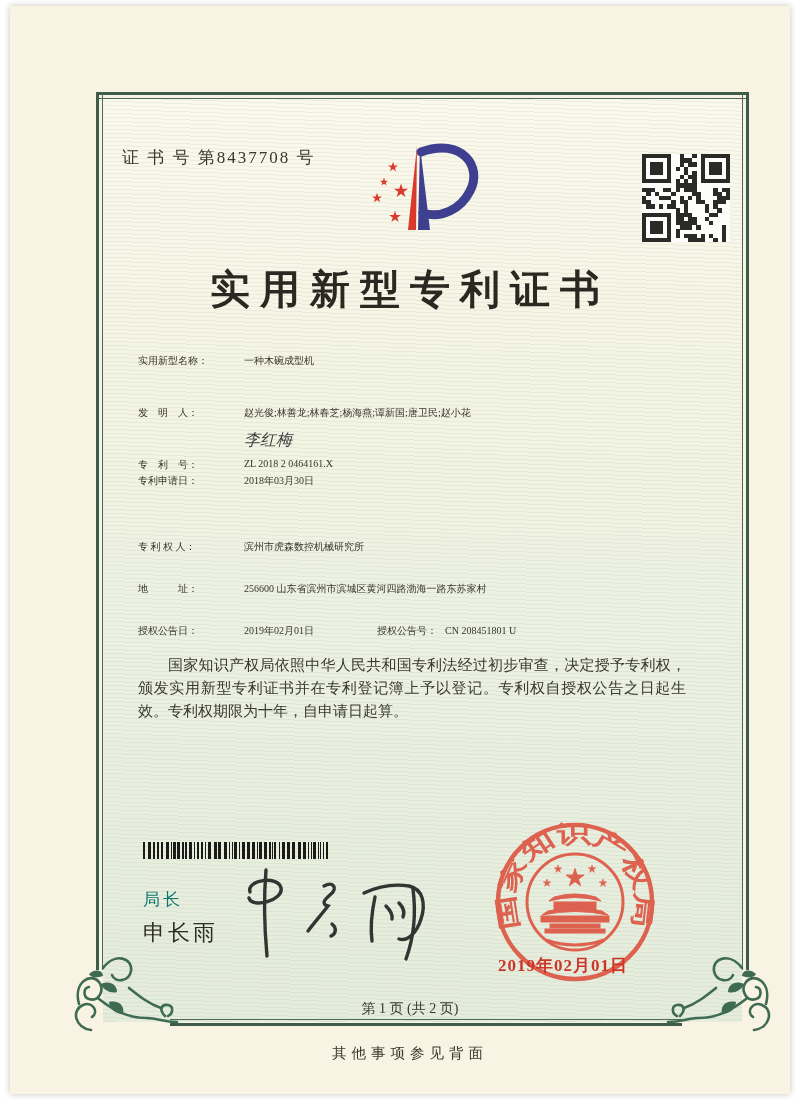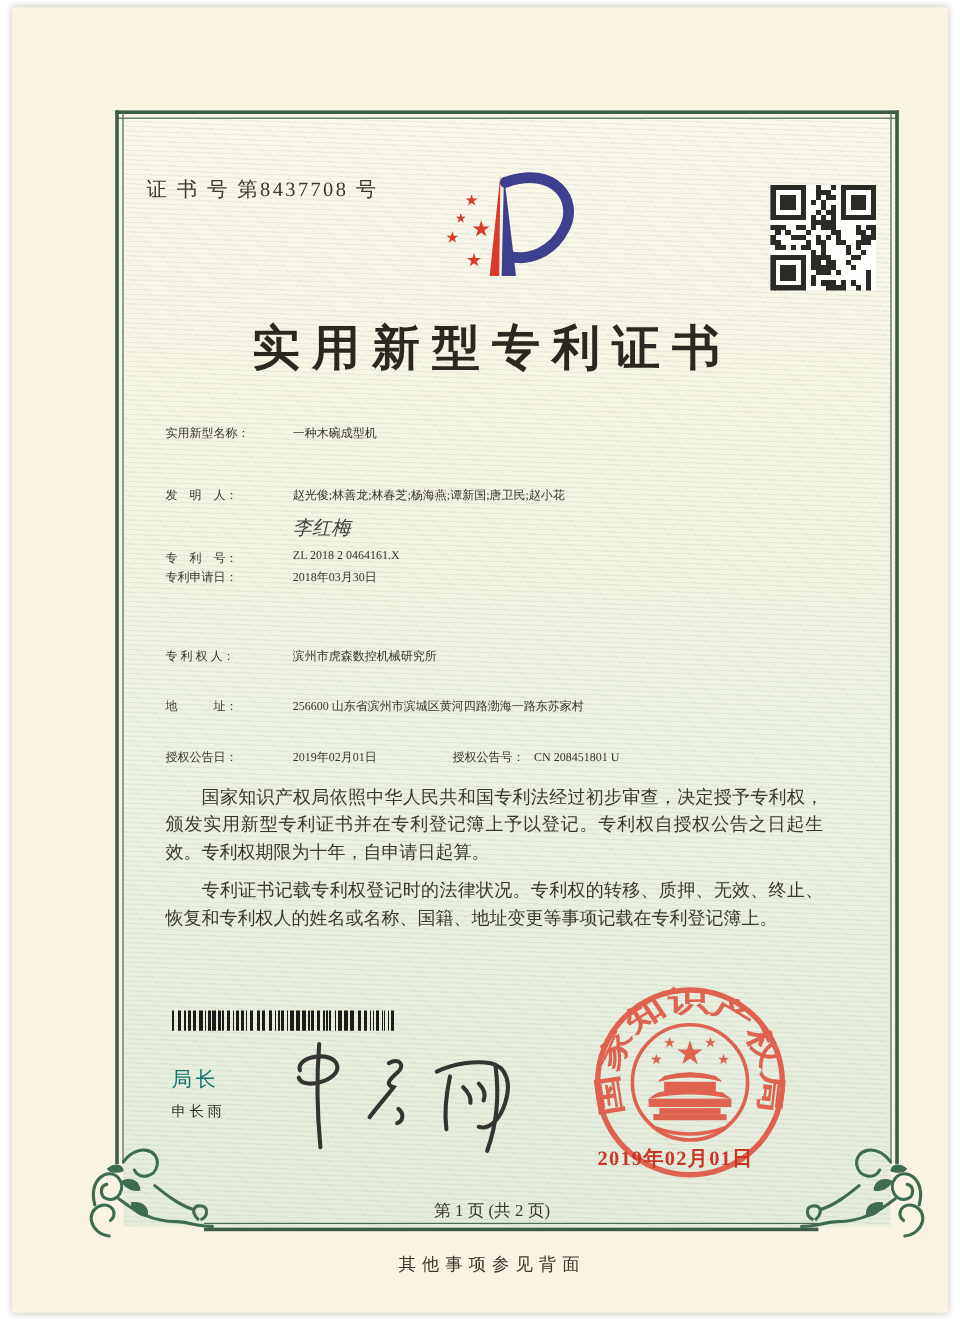--- a/index.html
+++ b/index.html
@@ -34,21 +34,21 @@
   .row .pair2{position:absolute;left:239px;top:0;text-align:right;}
   .row .pair2 .val2{margin-left:8px;}
   .val-line2{position:absolute;left:234px;top:424px;font-size:16px;color:#404040;font-style:italic;}
 
   .body-text{position:absolute;left:128px;top:648px;width:548px;font-size:15px;
              line-height:23px;color:#3b372e;text-align:justify;}
   .body-text p{margin:0 0 9px 0;text-indent:2em;}
 
   .barcode{position:absolute;left:133px;top:836px;width:187px;height:17px;}
   .signer-title{position:absolute;left:133px;top:882px;font-size:17px;letter-spacing:3px;color:#0f766e;}
-  .signer-name{position:absolute;left:133px;top:912px;font-size:12px;letter-spacing:3px;color:#302d26;}
+  .signer-name{position:absolute;left:133px;top:912px;font-size:22px;letter-spacing:3px;color:#302d26;}
   .signature{position:absolute;left:226px;top:856px;width:205px;height:102px;}
 
   .seal{position:absolute;left:483px;top:814px;width:164px;height:164px;}
   .seal-date{position:absolute;left:488px;top:948px;width:160px;font-size:17px;font-weight:700;
              letter-spacing:1px;color:#cc3526;}
 
   .page-info{position:absolute;left:0;top:994px;width:800px;text-align:center;font-size:14px;color:#3a362e;}
   .back-note{position:absolute;left:0;top:1038px;width:800px;text-align:center;font-size:14.5px;
              letter-spacing:5px;color:#3a362e;}
 </style>
@@ -358,21 +358,20 @@
     <div class="row" style="top:618px">
       <span class="lbl">授权公告日</span><span>：</span>
       <span class="val">2019年02月01日</span>
       <span class="pair2">
         <span>授权公告号</span><span>：</span><span class="val2">CN 208451801 U</span>
       </span>
     </div>
 
     <div class="body-text">
       <p>国家知识产权局依照中华人民共和国专利法经过初步审查，决定授予专利权，颁发实用新型专利证书并在专利登记簿上予以登记。专利权自授权公告之日起生效。专利权期限为十年，自申请日起算。</p>
-      <p>专利证书记载专利权登记时的法律状况。专利权的转移、质押、无效、终止、恢复和专利权人的姓名或名称、国籍、地址变更等事项记载在专利登记簿上。</p>
     </div>
 
     <svg class="barcode" id="barcode-svg" viewBox="0 0 187 17" preserveAspectRatio="none" shape-rendering="crispEdges">
         <rect x="0" y="0" width="2" height="17" fill="#1d1b17"></rect>
         <rect x="5" y="0" width="3" height="17" fill="#1d1b17"></rect>
         <rect x="10" y="0" width="2" height="17" fill="#1d1b17"></rect>
         <rect x="14" y="0" width="2" height="17" fill="#1d1b17"></rect>
         <rect x="18" y="0" width="2" height="17" fill="#1d1b17"></rect>
         <rect x="23" y="0" width="3" height="17" fill="#1d1b17"></rect>
         <rect x="28" y="0" width="1" height="17" fill="#1d1b17"></rect>

